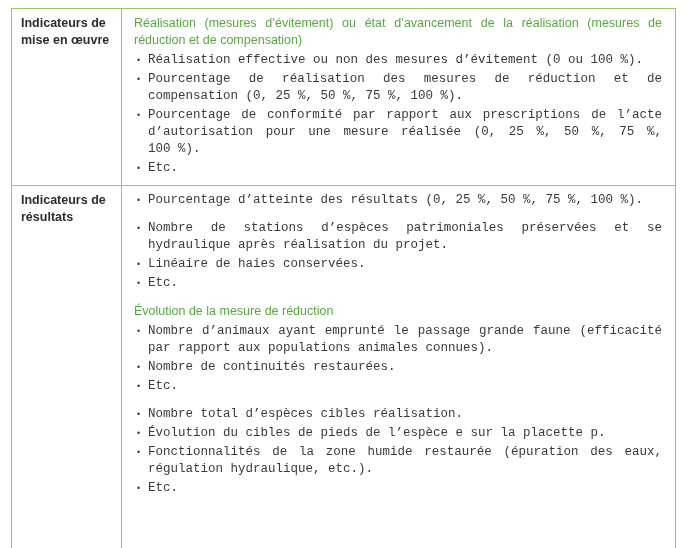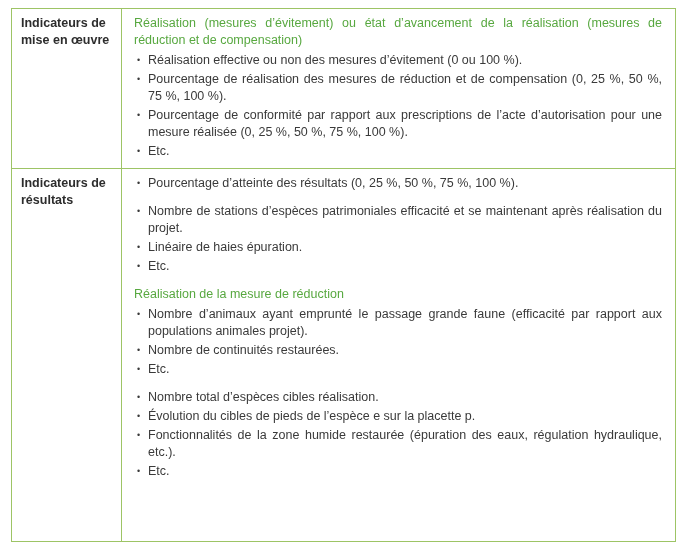--- a/index.html
+++ b/index.html
@@ -38,21 +38,21 @@
     color:var(--heading);font-weight:normal;margin:0 0 3px 0;
     text-align:justify;hyphens:auto;-webkit-hyphens:auto;
   }
   .bullets{margin:0;padding:0;list-style:none;}
   .bullet{display:flex;margin:0 0 2px 0;}
   .bullet .dot{
     flex:0 0 14px;box-sizing:border-box;padding-left:3px;
     font-size:9px;line-height:17px;color:var(--text);
   }
   .bullet .txt{
-    flex:1;text-align:justify;hyphens:auto;-webkit-hyphens:auto;
+    flex:1;text-align:justify;hyphens:auto;font-family:Liberation Mono, monospace;-webkit-hyphens:auto;
   }
 </style>
 </head>
 <body>
 
 <div class="doc-table">
   <div class="t-row">
     <div class="cell-label">Indicateurs de mise en œuvre</div>
     <div class="cell-content">
   <div class="section">
@@ -91,41 +91,41 @@
     <span class="dot">•</span>
     <span class="txt">Pourcentage d’atteinte des résultats (0, 25&nbsp;%, 50&nbsp;%, 75&nbsp;%, 100&nbsp;%).</span>
   </li>
 </ul>
   </div>
 
   <div class="section">
     <ul class="bullets">
   <li class="bullet">
     <span class="dot">•</span>
-    <span class="txt">Nombre de stations d’espèces patrimoniales efficacité et se maintenant après réalisation du projet.</span>
+    <span class="txt">Nombre de stations d’espèces patrimoniales préservées et se hydraulique après réalisation du projet.</span>
   </li>
 
   <li class="bullet">
     <span class="dot">•</span>
-    <span class="txt">Linéaire de haies épuration.</span>
+    <span class="txt">Linéaire de haies conservées.</span>
   </li>
 
   <li class="bullet">
     <span class="dot">•</span>
     <span class="txt">Etc.</span>
   </li>
 </ul>
   </div>
 
   <div class="section">
-    <div class="sec-heading">Réalisation de la mesure de réduction</div>
+    <div class="sec-heading">Évolution de la mesure de réduction</div>
     <ul class="bullets">
   <li class="bullet">
     <span class="dot">•</span>
-    <span class="txt">Nombre d’animaux ayant emprunté le passage grande faune (efficacité par rapport aux populations animales projet).</span>
+    <span class="txt">Nombre d’animaux ayant emprunté le passage grande faune (efficacité par rapport aux populations animales connues).</span>
   </li>
 
   <li class="bullet">
     <span class="dot">•</span>
     <span class="txt">Nombre de continuités restaurées.</span>
   </li>
 
   <li class="bullet">
     <span class="dot">•</span>
     <span class="txt">Etc.</span>

